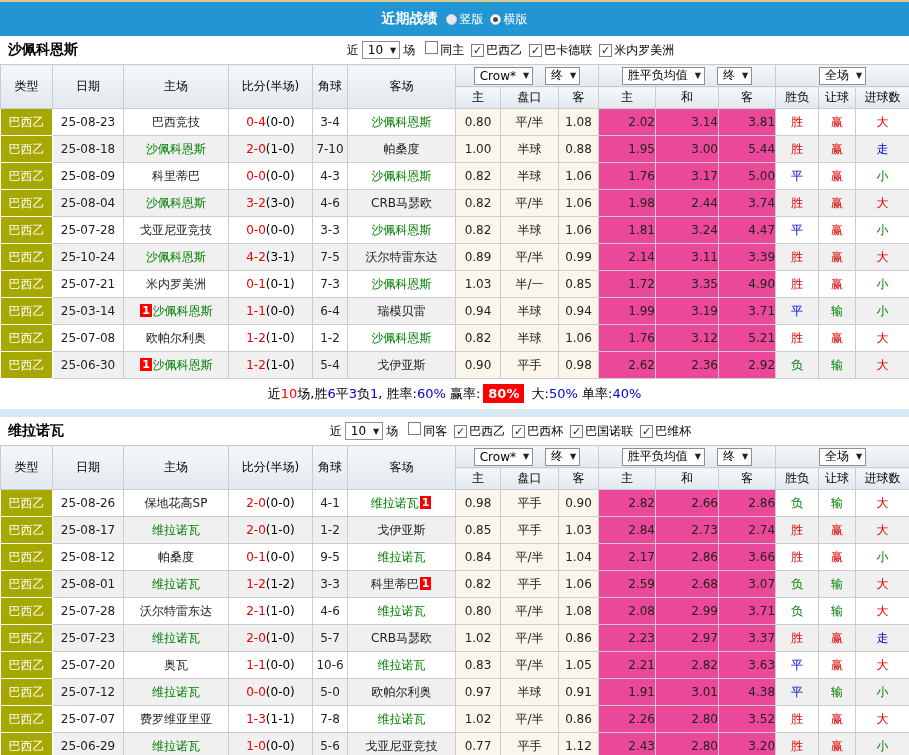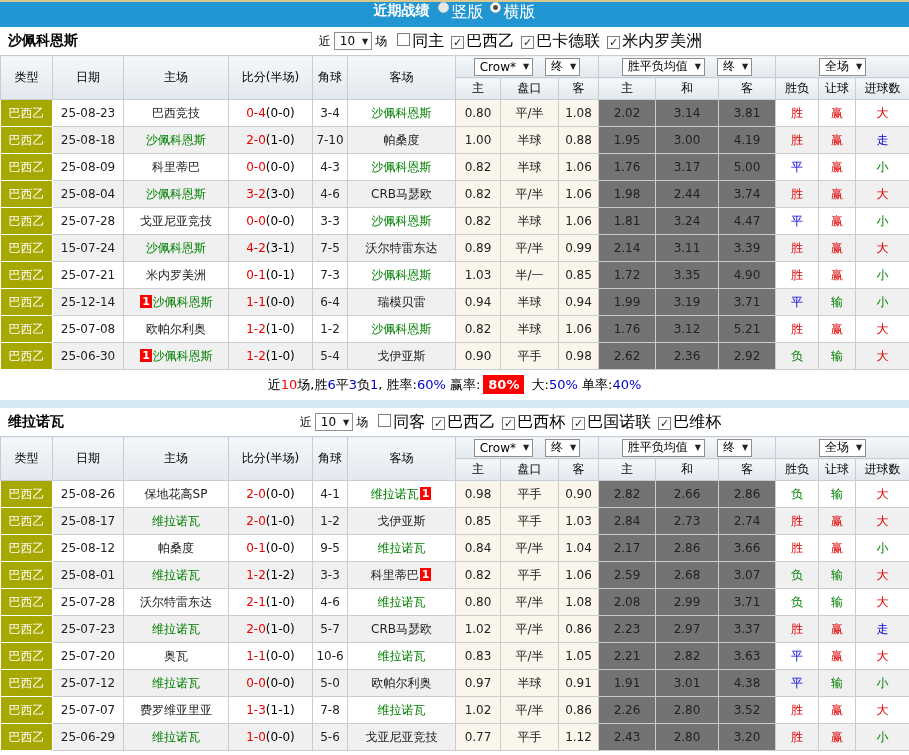--- a/index.html
+++ b/index.html
@@ -1,41 +1,41 @@
 <!DOCTYPE html>
 <html style="--top_bar: #2196d3; --league_badge: #a6a800; --focus_team: #008000; --score_red: #e60000; --result_red: #e00000; --result_blue: #0000d8; --result_green: #008000; --highlight_bg: #ff0000;"><head>
 <meta charset="utf-8">
 <style>
   html,body{margin:0;padding:0;}
   body{width:909px;background:#fff;font-family:"DejaVu Sans","Liberation Sans",sans-serif;color:#000;}
   .topline{height:2px;background:#d9c88f;}
-  .topbar{height:25px;background:var(--top_bar,#2196d3);display:flex;justify-content:center;color:#fff;}
+  .topbar{height:34px;background:var(--top_bar,#2196d3);display:flex;align-items:center;justify-content:center;color:#fff;}
   .topbar .title{font-weight:bold;font-size:14px;margin-right:2px;}
   .radio{width:11px;height:11px;border-radius:50%;background:#e8e8e8;border:1px solid #cfcfcf;display:inline-block;box-sizing:border-box;margin:0 3px 0 6px;position:relative;}
   .radio.selected{background:#fff;}
   .radio.selected::after{content:"";position:absolute;left:2px;top:2px;right:2px;bottom:2px;border-radius:50%;background:#4a4a4a;}
-  .radio-label{font-size:16px;}
+  .radio-label{font-size:12px;}
   .filter-bar{height:28px;position:relative;display:flex;align-items:center;font-size:12px;}
   .team-name{position:absolute;left:8px;font-weight:bold;font-size:14px;color:#000;}
   .filter-group{margin:0 auto;display:flex;align-items:center;gap:3px;transform:translateX(56px);}
   .fake-select{display:inline-flex;align-items:center;justify-content:space-between;border:1px solid #8f8f8f;background:#fff;height:18px;padding:0 3px 0 5px;font-size:12px;gap:7px;box-sizing:border-box;}
   .fake-select .arrow{font-size:8px;color:#222;}
   .checkbox{width:13px;height:13px;border:1px solid #7d7d7d;background:#fff;display:inline-flex;align-items:center;justify-content:center;font-size:11px;font-weight:bold;line-height:1;color:#222;box-sizing:border-box;margin-left:7px;margin-right:2px;}
-  .cb-label{font-size:16px;}
+  .cb-label{font-size:12px;}
   table{border-collapse:collapse;table-layout:fixed;width:909px;font-size:12px;}
   th,td{border:1px solid #ccc;text-align:center;padding:0;overflow:hidden;white-space:nowrap;}
   thead th{background:linear-gradient(#f5f8fa,#e2e8ee);height:21px;font-weight:normal;font-size:12px;border-color:#c6cdd4;}
   thead tr{height:22px;}
   thead .selth{background:linear-gradient(#f5f8fa,#e2e8ee);}
   thead .sel-wrap{display:flex;align-items:flex-start;justify-content:center;gap:12px;}
   tbody tr{height:27px;}
   tbody td{height:26px;color:#222;}
   tbody tr:nth-child(even) td{background:#f0f0f0;}
   tbody tr td.crow{background:#fbf6ec;}
-  tbody tr td.avg{background:#737373;}
+  tbody tr td.avg{background:#ec4899;text-align:right;}
   tbody tr td.league{background:var(--league_badge,#a6a800);color:#fff;border-color:#fff;}
   .focus{color:var(--focus_team,#008000);}
   .ft{color:var(--score_red,#e60000);font-weight:normal;}
   .ht{color:#000000;}
   .badge{background:#f00;color:#fff;font-size:11px;font-weight:bold;line-height:13px;display:inline-block;padding:0 2px;margin:0 1px;vertical-align:1px;}
   .c-red{color:var(--result_red,#e00000);}
   .c-blue{color:var(--result_blue,#0000d8);}
   .c-green{color:var(--result_green,#008000);}
   td.res{font-weight:normal;}
   .summary{height:30px;line-height:30px;text-align:center;font-size:13px;}
@@ -168,21 +168,21 @@
         <td class="date">25-08-18</td>
         <td class="teamcell"><span class="focus">沙佩科恩斯</span></td>
         <td class="score"><span class="ft">2-0</span><span class="ht">(1-0)</span></td>
         <td class="corner">7-10</td>
         <td class="teamcell"><span>帕桑度</span></td>
         <td class="crow">1.00</td>
         <td class="crow">半球</td>
         <td class="crow">0.88</td>
         <td class="avg">1.95</td>
         <td class="avg">3.00</td>
-        <td class="avg">4.19</td>
+        <td class="avg">5.44</td>
         <td class="res c-red">胜</td>
         <td class="res c-red">赢</td>
         <td class="res c-blue">走</td>
       </tr>
       <tr>
         <td class="league">巴西乙</td>
         <td class="date">25-08-09</td>
         <td class="teamcell"><span>科里蒂巴</span></td>
         <td class="score"><span class="ft">0-0</span><span class="ht">(0-0)</span></td>
         <td class="corner">4-3</td>
@@ -226,21 +226,21 @@
         <td class="crow">1.06</td>
         <td class="avg">1.81</td>
         <td class="avg">3.24</td>
         <td class="avg">4.47</td>
         <td class="res c-blue">平</td>
         <td class="res c-red">赢</td>
         <td class="res c-green">小</td>
       </tr>
       <tr>
         <td class="league">巴西乙</td>
-        <td class="date">15-07-24</td>
+        <td class="date">25-10-24</td>
         <td class="teamcell"><span class="focus">沙佩科恩斯</span></td>
         <td class="score"><span class="ft">4-2</span><span class="ht">(3-1)</span></td>
         <td class="corner">7-5</td>
         <td class="teamcell"><span>沃尔特雷东达</span></td>
         <td class="crow">0.89</td>
         <td class="crow">平/半</td>
         <td class="crow">0.99</td>
         <td class="avg">2.14</td>
         <td class="avg">3.11</td>
         <td class="avg">3.39</td>
@@ -260,21 +260,21 @@
         <td class="crow">0.85</td>
         <td class="avg">1.72</td>
         <td class="avg">3.35</td>
         <td class="avg">4.90</td>
         <td class="res c-red">胜</td>
         <td class="res c-red">赢</td>
         <td class="res c-green">小</td>
       </tr>
       <tr>
         <td class="league">巴西乙</td>
-        <td class="date">25-12-14</td>
+        <td class="date">25-03-14</td>
         <td class="teamcell"><span class="badge">1</span><span class="focus">沙佩科恩斯</span></td>
         <td class="score"><span class="ft">1-1</span><span class="ht">(0-0)</span></td>
         <td class="corner">6-4</td>
         <td class="teamcell"><span>瑞模贝雷</span></td>
         <td class="crow">0.94</td>
         <td class="crow">半球</td>
         <td class="crow">0.94</td>
         <td class="avg">1.99</td>
         <td class="avg">3.19</td>
         <td class="avg">3.71</td>

